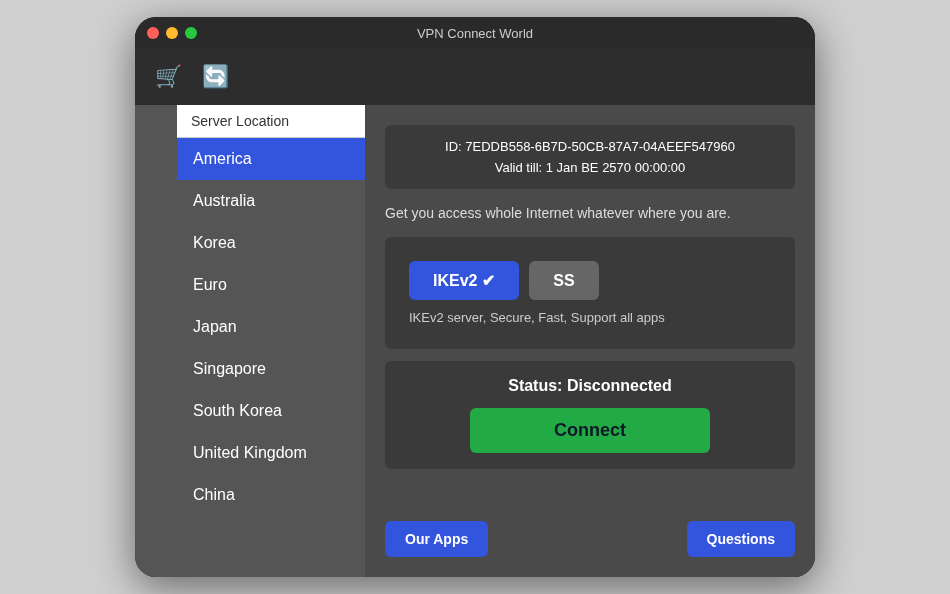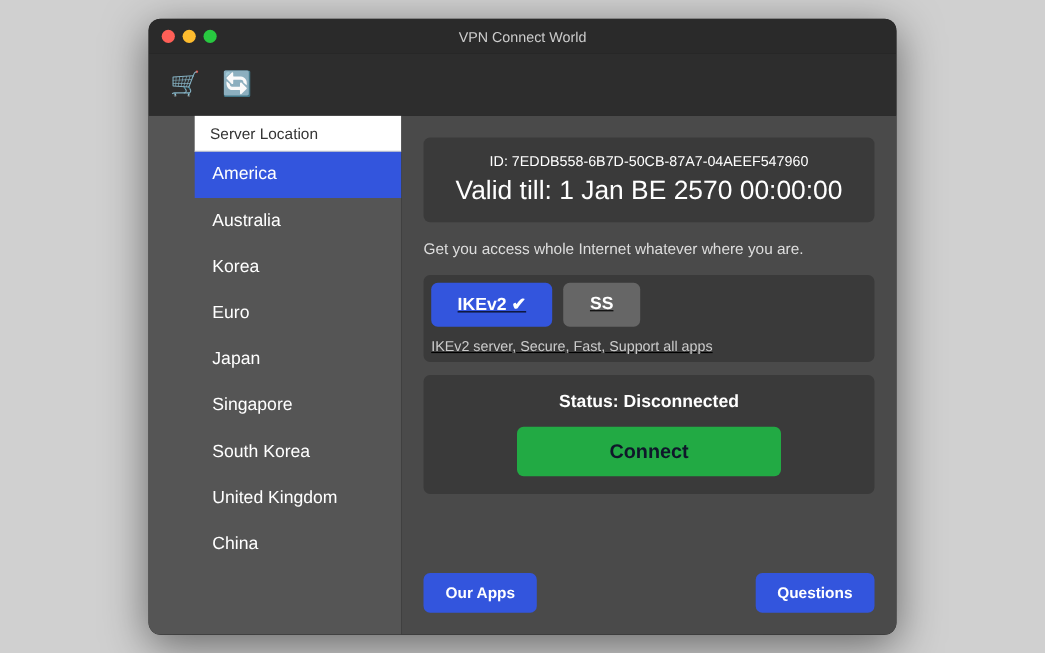--- a/index.html
+++ b/index.html
@@ -12,21 +12,21 @@
       flex-direction: column;
       align-items: center;
       justify-content: center;
       font-family: -apple-system, BlinkMacSystemFont, 'Helvetica Neue', Arial, sans-serif;
     }
 
     .window {
       width: 680px;
       height: 560px;
       background: #1a1a1a;
-      border-radius: 11px;
+      border-radius: 21px;
       overflow: hidden;
       display: flex;
       flex-direction: column;
       box-shadow: 0 10px 40px rgba(0,0,0,0.5);
     }
 
     
     .titlebar {
       background: #2a2a2a;
       height: 32px;
@@ -134,36 +134,35 @@
 
     .id-text {
       color: white;
       font-size: 13px;
       font-weight: 500;
       margin-bottom: 6px;
     }
 
     .valid-text {
       color: white;
-      font-size: 24px;
+      font-size: 13px;
       font-weight: 500;
     }
 
     .promo-text {
       color: #ddd;
       font-size: 14px;
       padding: 4px 0;
     }
 
     
     .protocol-section {
       background: #3a3a3a;
       border-radius: 6px;
-      padding: 7px;
-      text-decoration: underline;
+      padding: 24px;
     }
 
     .protocol-buttons {
       display: flex;
       gap: 10px;
       margin-bottom: 10px;
     }
 
     .proto-btn {
       padding: 10px 24px;

